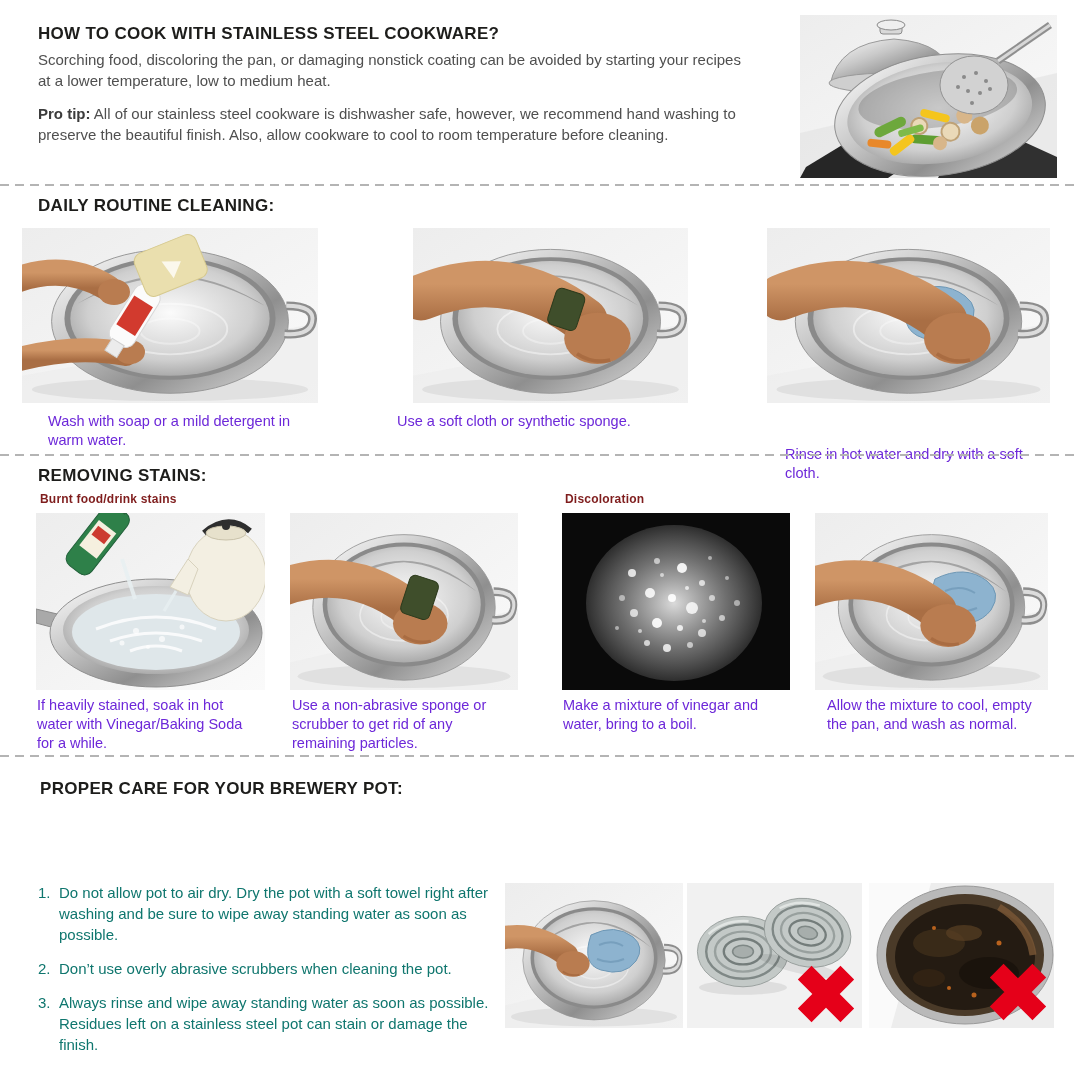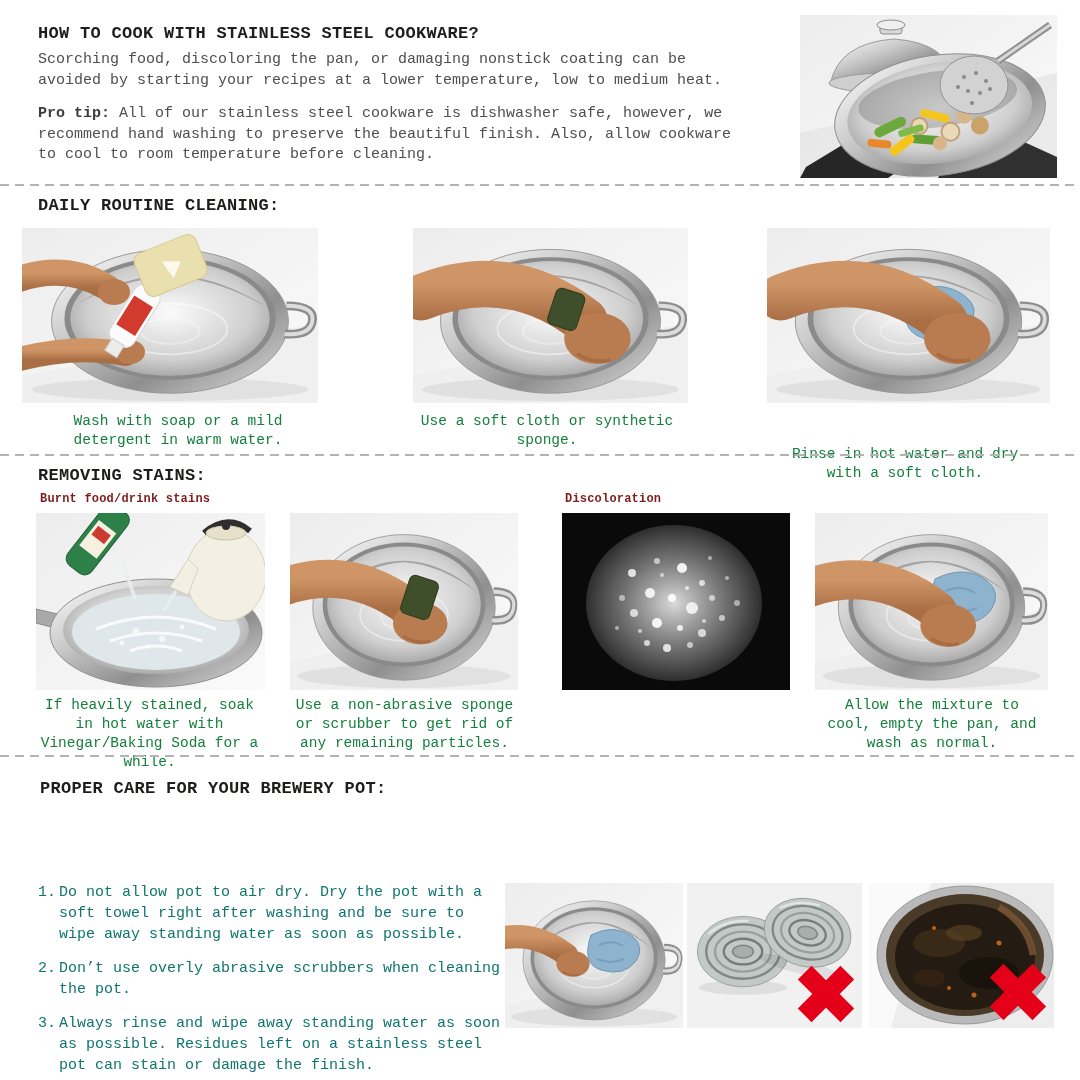--- a/index.html
+++ b/index.html
@@ -1,21 +1,21 @@
 <!DOCTYPE html>
 <html><head>
 <meta charset="utf-8">
 <style>
   html,body{margin:0;padding:0;background:#ffffff;}
   .page{position:relative;width:1080px;height:1080px;background:#ffffff;overflow:hidden;
-        font-family:Liberation Mono, monospace;color:#4f4f4f;}
+        font-family:Liberation Sans, sans-serif;color:#4f4f4f;}
   .abs{position:absolute;}
   .h{font-weight:bold;color:#1d1d1b;font-size:17px;letter-spacing:.3px;white-space:nowrap;}
   .body-text{font-size:15px;line-height:1.38;color:#4f4f4f;}
-  .cap{font-size:14.5px;line-height:1.32;color:#15803d;text-align:center;}
+  .cap{font-size:14.5px;line-height:1.32;color:#6d28d9;text-align:left;}
   .sub{font-size:12px;font-weight:bold;color:#7f1d1d;white-space:nowrap;letter-spacing:.2px;}
   .divider{height:2px;background:repeating-linear-gradient(90deg,#b4b4b4 0 9px,transparent 9px 15px);}
   figure{margin:0;position:absolute;padding:0;}
   svg{display:block;}
   b{color:#3c3c3c;}
   .carelist{list-style:none;margin:0;padding:0;counter-reset:n;font-size:15px;line-height:1.4;color:#0f766e;}
   .carelist li{counter-increment:n;position:relative;padding-left:21px;margin-bottom:13px;}
   .carelist li::before{content:counter(n) ".";position:absolute;left:0;top:0;}
 </style>
 </head>
@@ -272,20 +272,21 @@
     <svg width="233" height="177" viewBox="0 0 233 177">
       <use href="#sym-bowl" width="233" height="177"></use>
       <path d="M120 66 q30 -15 52 2 q15 12 4 29 q-15 19 -43 11 q-25 -8 -13 -42 Z" fill="#8db3cf" stroke="#6d97b5"></path>
       <path d="M130 78 q16 -7 30 2 M128 95 q18 7 34 0" stroke="#6d97b5" stroke-width="2" fill="none" opacity=".7"></path>
       <use href="#sym-arm" transform="translate(-4,30) scale(0.92)"></use>
     </svg>
   </figure>
 
   <div class="abs cap" style="left:37px;top:696px;width:225px;">If heavily stained, soak in hot water with Vinegar/Baking Soda for a while.</div>
   <div class="abs cap" style="left:292px;top:696px;width:225px;">Use a non-abrasive sponge or scrubber to get rid of any remaining particles.</div>
+  <div class="abs cap" style="left:563px;top:696px;width:225px;">Make a mixture of vinegar and water, bring to a boil.</div>
   <div class="abs cap" style="left:827px;top:696px;width:210px;">Allow the mixture to cool, empty the pan, and wash as normal.</div>
 
   <div class="abs divider" style="left:0;top:755px;width:1080px;"></div>
 
   <div class="abs h" style="left:40px;top:779px;">PROPER CARE FOR YOUR BREWERY POT:</div>
 
   <ol class="abs carelist" style="left:38px;top:882px;width:470px;">
     <li><span>Do not allow pot to air dry. Dry the pot with a soft towel right after washing and be sure to wipe away standing water as soon as possible.</span></li>
     <li><span>Don’t use overly abrasive scrubbers when cleaning the pot.</span></li>
     <li><span>Always rinse and wipe away standing water as soon as possible. Residues left on a stainless steel pot can stain or damage the finish.</span></li>

